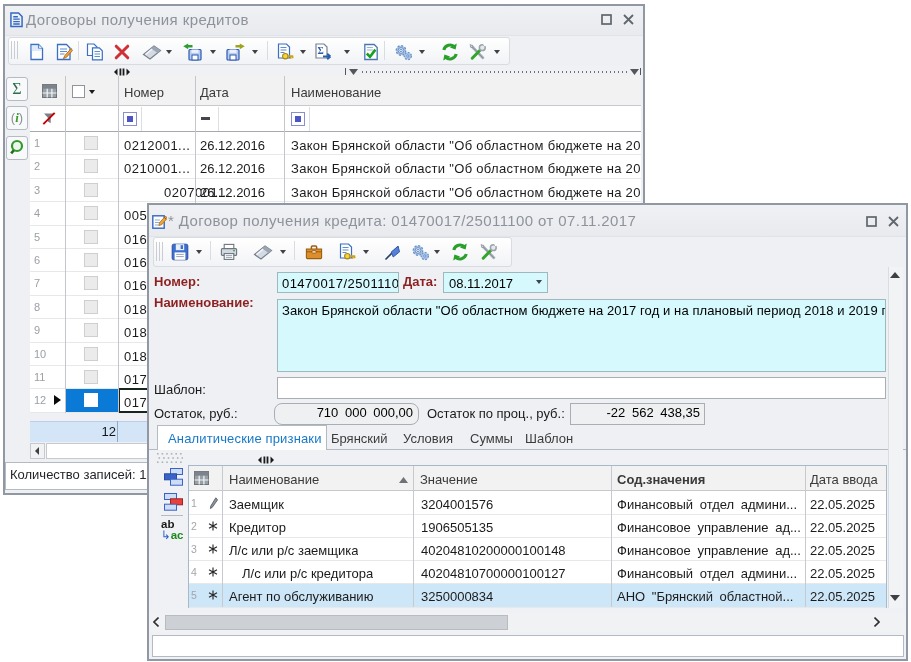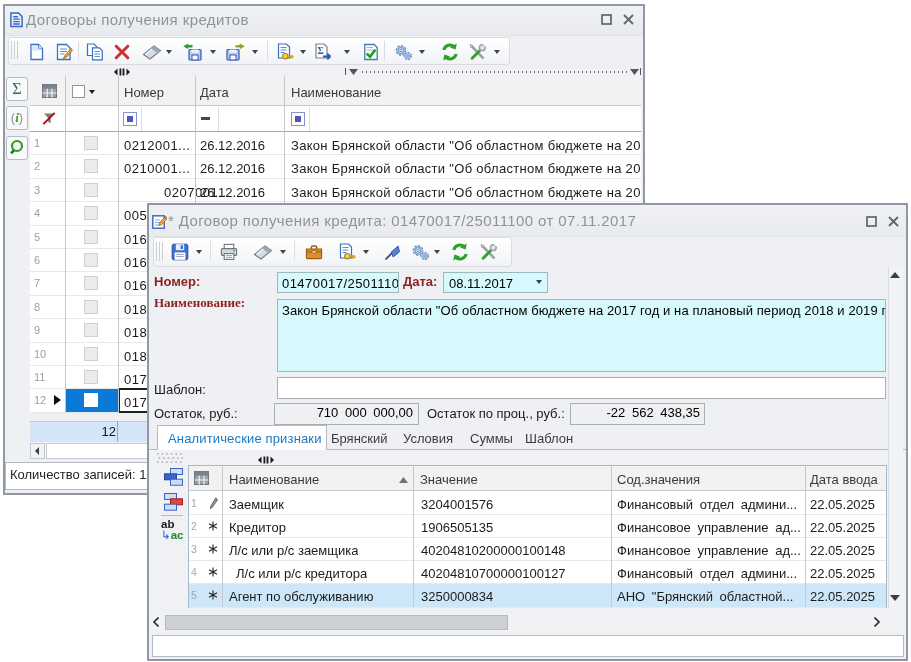--- a/index.html
+++ b/index.html
@@ -182,26 +182,26 @@
     </svg>
     <div class="panel" style="left:153px; top:237px; width:359px; height:30px;"></div>
     <div class="abs" style="left:156px; top:242px; width:1px; height:19px; background:#c9cdd3;"></div>
     <div class="abs" style="left:159px; top:242px; width:1px; height:19px; background:#c9cdd3;"></div>
     <div class="abs" style="left:162px; top:242px; width:1px; height:19px; background:#c9cdd3;"></div>
     <div class="lbl" style="left:154px; top:274px;">Номер:</div>
     <div class="cyan" style="left:277px; top:272px; width:122px; height:21px; padding:3px 0 0 4px; letter-spacing:0.45px;">01470017/25011100</div>
     <div class="lbl" style="left:403px; top:274px;">Дата:</div>
     <div class="cyan" style="left:443px; top:272px; width:105px; height:21px; padding:3px 0 0 5px;">08.11.2017</div>
     <div class="dn" style="left:536px; top:280px;"></div>
-    <div class="lbl" style="left:154px; top:295px;font-family:Liberation Serif, serif;">Наименование:</div>
+    <div class="lbl" style="left:154px; top:295px;">Наименование:</div>
     <div class="cyan" style="left:277px; top:299px; width:609px; height:73px; padding:3px 0 0 4px; letter-spacing:0.1px;">Закон Брянской области "Об областном бюджете на 2017 год и на плановый период 2018 и 2019 го</div>
     <div class="blbl" style="left:154px; top:382px;">Шаблон:</div>
     <div class="abs" style="left:277px; top:377px; width:609px; height:22px; background:#fff; border:1px solid #a9aeb4;"></div>
     <div class="blbl" style="left:154px; top:405.5px;">Остаток, руб.:</div>
-    <div class="ginp" style="left:274px; top:403px; width:145px; height:22px; padding:1px 5px 0 0; word-spacing:3px;">710 000 000,00</div>
+    <div class="ginp" style="left:274px; top:403px; width:145px; height:22px; padding:1px 5px 0 0; word-spacing:3px;border-radius:8px;">710 000 000,00</div>
     <div class="blbl" style="left:427px; top:405.5px;">Остаток по проц., руб.:</div>
     <div class="ginp" style="left:570px; top:403px; width:135px; height:22px; padding:1px 4px 0 0; word-spacing:3px;">-22 562 438,35</div>
     <div class="abs" style="left:149px; top:449px; width:757px; height:1px; background:#b4bac1;"></div>
     <div class="abs" style="left:157px; top:425px; width:170px; height:25px; background:#fff; border:1px solid #b4bac1; border-bottom:none;"></div>
     <div class="tab" style="left:168px; top:431px; color:#1779c8; letter-spacing:0.15px;">Аналитические признаки</div>
     <div class="tab" style="left:331px; top:431px;">Брянский</div>
     <div class="tab" style="left:403px; top:431px;">Условия</div>
     <div class="tab" style="left:470px; top:431px;">Суммы</div>
     <div class="tab" style="left:525px; top:431px;">Шаблон</div>
     <div class="abs" style="left:149px; top:450px; width:757px; height:209px; background:#f0f1f4;"></div>
@@ -248,21 +248,21 @@
     <svg class="abs" style="left:194px; top:471px;" width="15" height="14">
       <rect x="0.5" y="0.5" width="14" height="13" fill="#99a0a8" stroke="#6d737b"></rect>
       <rect x="0.5" y="0.5" width="14" height="4.2" fill="#7d838c"></rect>
       <path d="M5.2 4.7 V13.5 M9.9 4.7 V13.5 M0.5 9 H14.5" stroke="#f4f5f6" stroke-width="1.2"></path>
     </svg>
     <div class="h13" style="left:229px; top:472px;">Наименование</div>
     <svg class="abs" style="left:399px; top:477px;" width="9" height="6">
       <path d="M0 6 L4.5 0 L9 6 z" fill="#6f7377"></path>
     </svg>
     <div class="h13" style="left:420px; top:472px;">Значение</div>
-    <div class="h13" style="left:617px; top:472px;">Сод.значения</div>
+    <div class="h13" style="left:617px; top:472px;font-weight:bold;">Сод.значения</div>
     <div class="h13" style="left:810px; top:472px;">Дата ввода</div>
     <div class="hl" style="left:189px; top:514px; width:697px;"></div>
     <div class="abs" style="left:191px; top:497px; font-size:10.5px; color:#a2a5aa;">1</div>
     <svg class="abs" style="left:209px; top:497px;" width="9" height="13">
       <path d="M6.8 0.8 L8.6 2.8 L3.4 10.2 L1.4 11.6 L1.8 9 z" fill="#8e959d" stroke="#4e545b" stroke-width="0.8"></path>
     </svg>
     <div class="cell" style="left:229px; top:497px;">Заемщик</div>
     <div class="cell" style="left:421px; top:497px;">3204001576</div>
     <div class="cell" style="left:617px; top:497px; width:186px; word-spacing:3px;">Финансовый отдел админи...</div>
     <div class="cell" style="left:810px; top:497px;">22.05.2025</div>
@@ -282,21 +282,21 @@
     </svg>
     <div class="cell" style="left:229px; top:543px;">Л/с или р/с заемщика</div>
     <div class="cell" style="left:421px; top:543px;">40204810200000100148</div>
     <div class="cell" style="left:617px; top:543px; width:186px; word-spacing:3px;">Финансовое управление ад...</div>
     <div class="cell" style="left:810px; top:543px;">22.05.2025</div>
     <div class="hl" style="left:189px; top:583px; width:697px;"></div>
     <div class="abs" style="left:191px; top:566px; font-size:10.5px; color:#a2a5aa;">4</div>
     <svg class="abs" style="left:208px; top:567px;" width="10" height="10">
       <path d="M5 0.5 V9.5 M1 2.8 L9 7.2 M9 2.8 L1 7.2" stroke="#26282b" stroke-width="1.15"></path>
     </svg>
-    <div class="cell" style="left:236px; top:566px;">Л/с или р/с кредитора</div>
+    <div class="cell" style="left:242px; top:566px;">Л/с или р/с кредитора</div>
     <div class="cell" style="left:421px; top:566px;">40204810700000100127</div>
     <div class="cell" style="left:617px; top:566px; width:186px; word-spacing:3px;">Финансовый отдел админи...</div>
     <div class="cell" style="left:810px; top:566px;">22.05.2025</div>
     <div class="abs" style="left:189px; top:584px; width:697px; height:24px; background:#cde7f8;"></div>
     <div class="hl" style="left:189px; top:607px; width:697px;"></div>
     <div class="abs" style="left:191px; top:589px; font-size:10.5px; color:#a2a5aa;">5</div>
     <svg class="abs" style="left:208px; top:590px;" width="10" height="10">
       <path d="M5 0.5 V9.5 M1 2.8 L9 7.2 M9 2.8 L1 7.2" stroke="#26282b" stroke-width="1.15"></path>
     </svg>
     <div class="cell" style="left:229px; top:589px;">Агент по обслуживанию</div>

